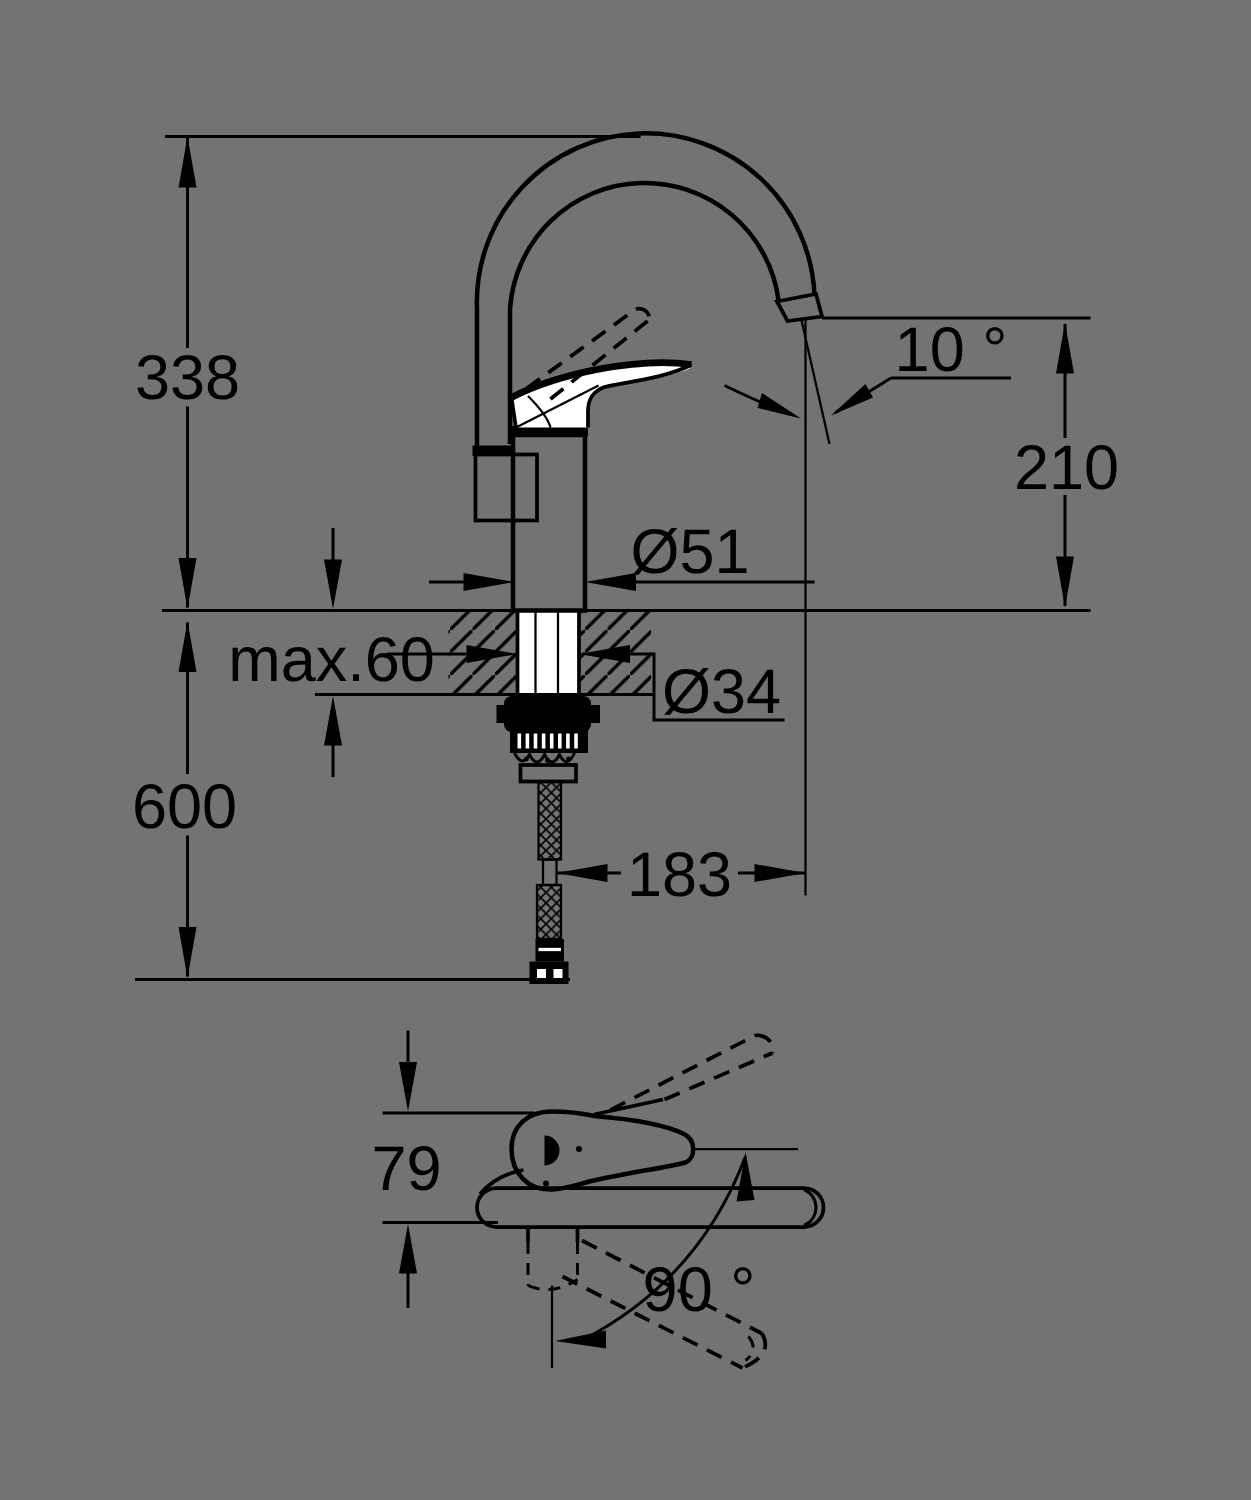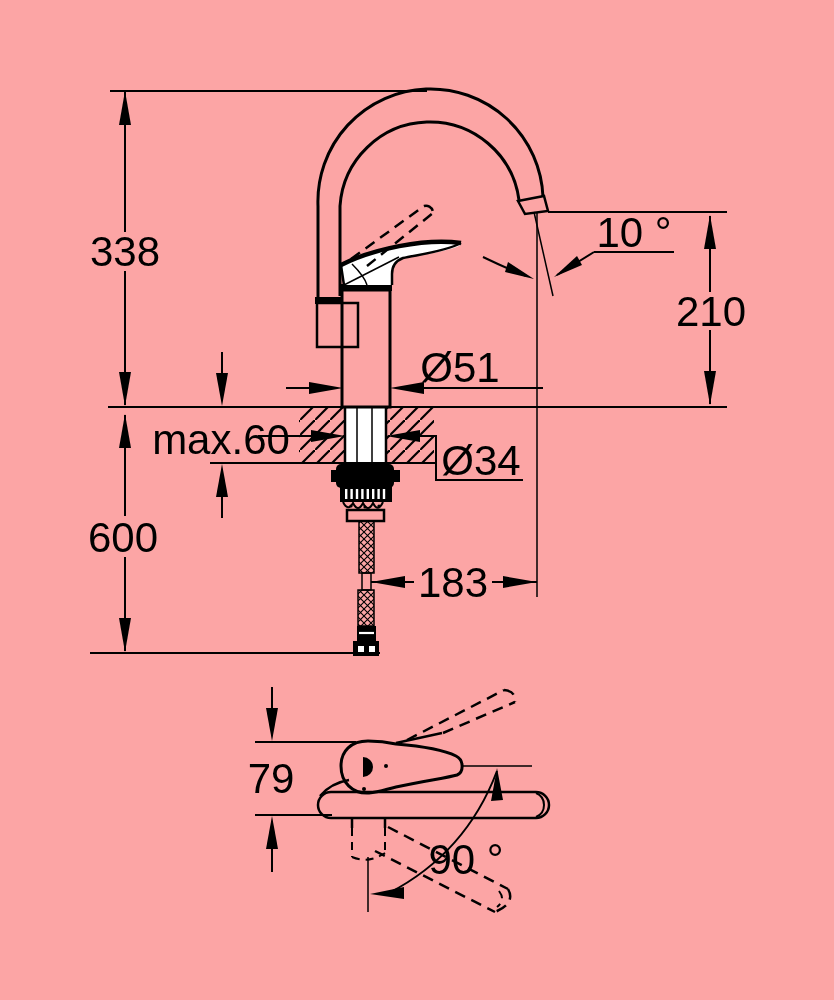--- a/index.html
+++ b/index.html
@@ -1,16 +1,16 @@
 <!DOCTYPE html>
 <html><head>
 <meta charset="utf-8">
 <style>
   html,body{margin:0;padding:0;background:#ffffff;}
-  .stage{width:834px;height:1000px;position:relative;background:#fca5a5;overflow:hidden;}
+  .stage{width:834px;height:1000px;position:relative;background:#737373;overflow:hidden;}
   svg{display:block;}
   text{font-family:"Liberation Sans","DejaVu Sans",sans-serif;font-size:42px;fill:#000;}
   .ln{stroke:#000;fill:none;}
   .w1{stroke-width:1.5;}
   .w2{stroke-width:2;}
   .w25{stroke-width:2.5;}
   .w3{stroke-width:3;}
   .w45{stroke-width:4.5;}
   .dash{stroke-dasharray:11 7;}
   .dash2{stroke-dasharray:8 6;}

